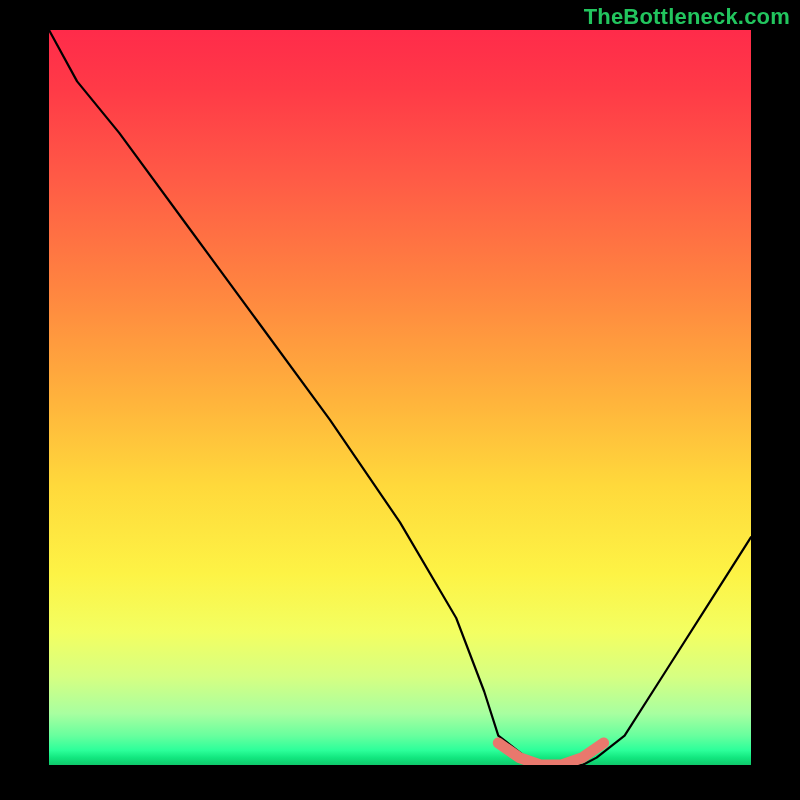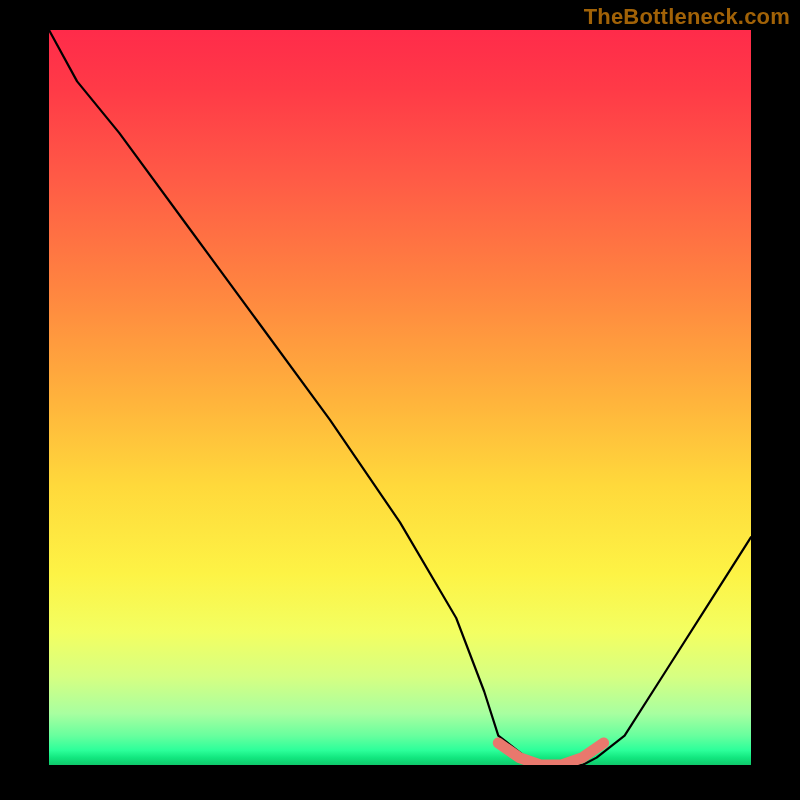--- a/index.html
+++ b/index.html
@@ -16,21 +16,21 @@
     width: 800px;
     height: 800px;
     background: #000;
   }
   .watermark {
     position: absolute;
     top: 4px;
     right: 10px;
     font-size: 22px;
     font-weight: 600;
-    color: #a16207;
+    color: #22c55e;
     letter-spacing: 0.2px;
     z-index: 10;
   }
   .plot-area {
     position: absolute;
     left: 49px;
     top: 30px;
     width: 702px;
     height: 735px;
     overflow: hidden;

